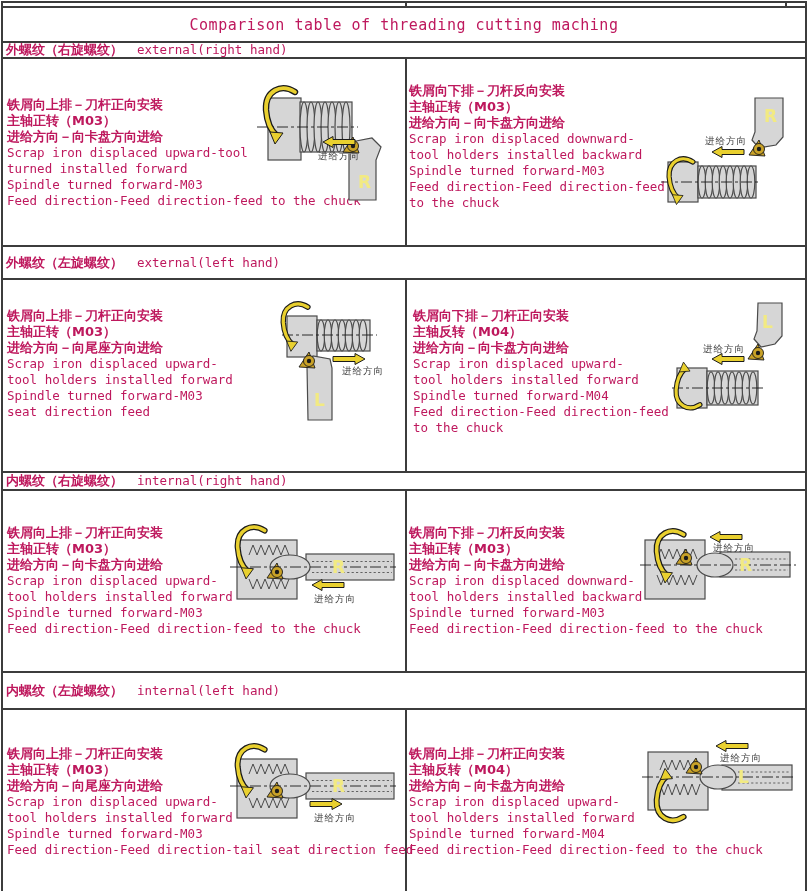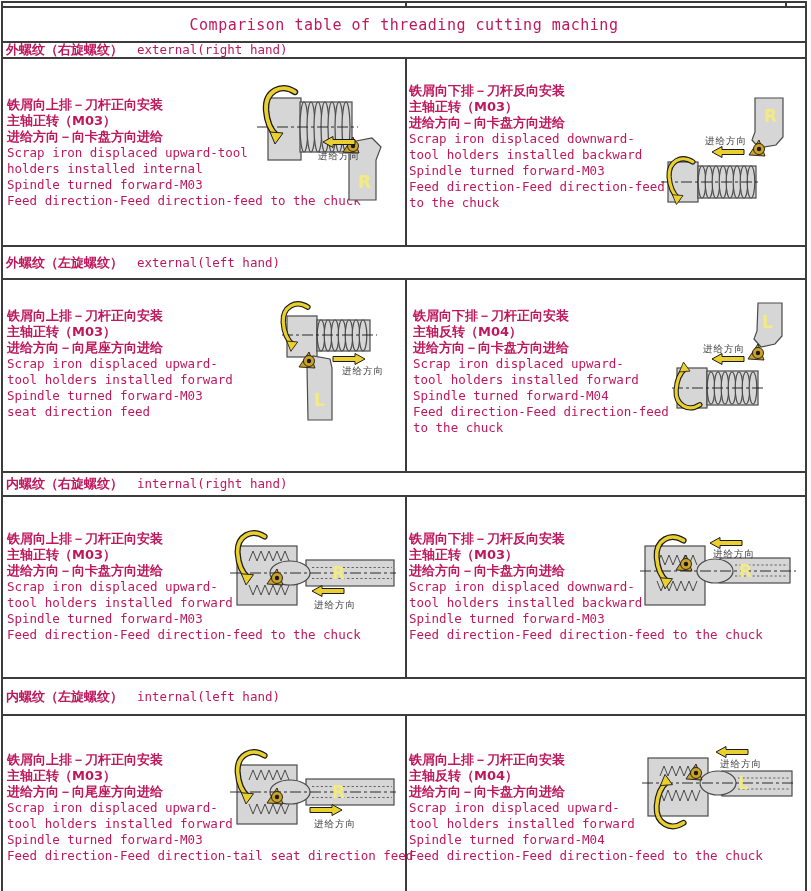--- a/index.html
+++ b/index.html
@@ -83,21 +83,21 @@
     <span class="hdr-en">external(right hand)</span>
   </div>
 
   <div class="row" style="height:188px">
     <div class="vdiv"></div>
     <div class="celltext" style="left:4px;top:38px">
         <div class="tline cn">铁屑向上排－刀杆正向安装</div>
         <div class="tline cn">主轴正转（M03）</div>
         <div class="tline cn">进给方向－向卡盘方向进给</div>
         <div class="tline en">Scrap iron displaced upward-tool</div>
-        <div class="tline en">holders installed internal</div>
+        <div class="tline en">turned installed forward</div>
         <div class="tline en">Spindle turned forward-M03</div>
         <div class="tline en">Feed direction-Feed direction-feed to the chuck</div>
       </div>
     <div class="celltext" style="left:406px;top:24px">
         <div class="tline cn">铁屑向下排－刀杆反向安装</div>
         <div class="tline cn">主轴正转（M03）</div>
         <div class="tline cn">进给方向－向卡盘方向进给</div>
         <div class="tline en">Scrap iron displaced downward-</div>
         <div class="tline en">tool holders installed backward</div>
         <div class="tline en">Spindle turned forward-M03</div>
@@ -220,21 +220,21 @@
           <ellipse class="gb" cx="62" cy="90" rx="3.8" ry="16"></ellipse>
         <ellipse class="gb" cx="69" cy="90" rx="3.8" ry="16"></ellipse>
           <ellipse class="gb" cx="76" cy="90" rx="3.8" ry="16"></ellipse>
         <ellipse class="gb" cx="83" cy="90" rx="3.8" ry="16"></ellipse>
       </g>
       <line class="cl" x1="2" y1="90" x2="95" y2="90"></line>
       <use href="#rotup" transform="translate(2,69) scale(0.82)"></use>
     </svg>
   </div>
 
-  <div class="row hdr" style="height:24px">
+  <div class="row hdr" style="height:18px">
     <span class="hdr-cn">内螺纹（右旋螺纹）</span>
     <span class="hdr-en">internal(right hand)</span>
   </div>
 
   <div class="row" style="height:182px">
     <div class="vdiv"></div>
     <div class="celltext" style="left:4px;top:34px">
         <div class="tline cn">铁屑向上排－刀杆正向安装</div>
         <div class="tline cn">主轴正转（M03）</div>
         <div class="tline cn">进给方向－向卡盘方向进给</div>

